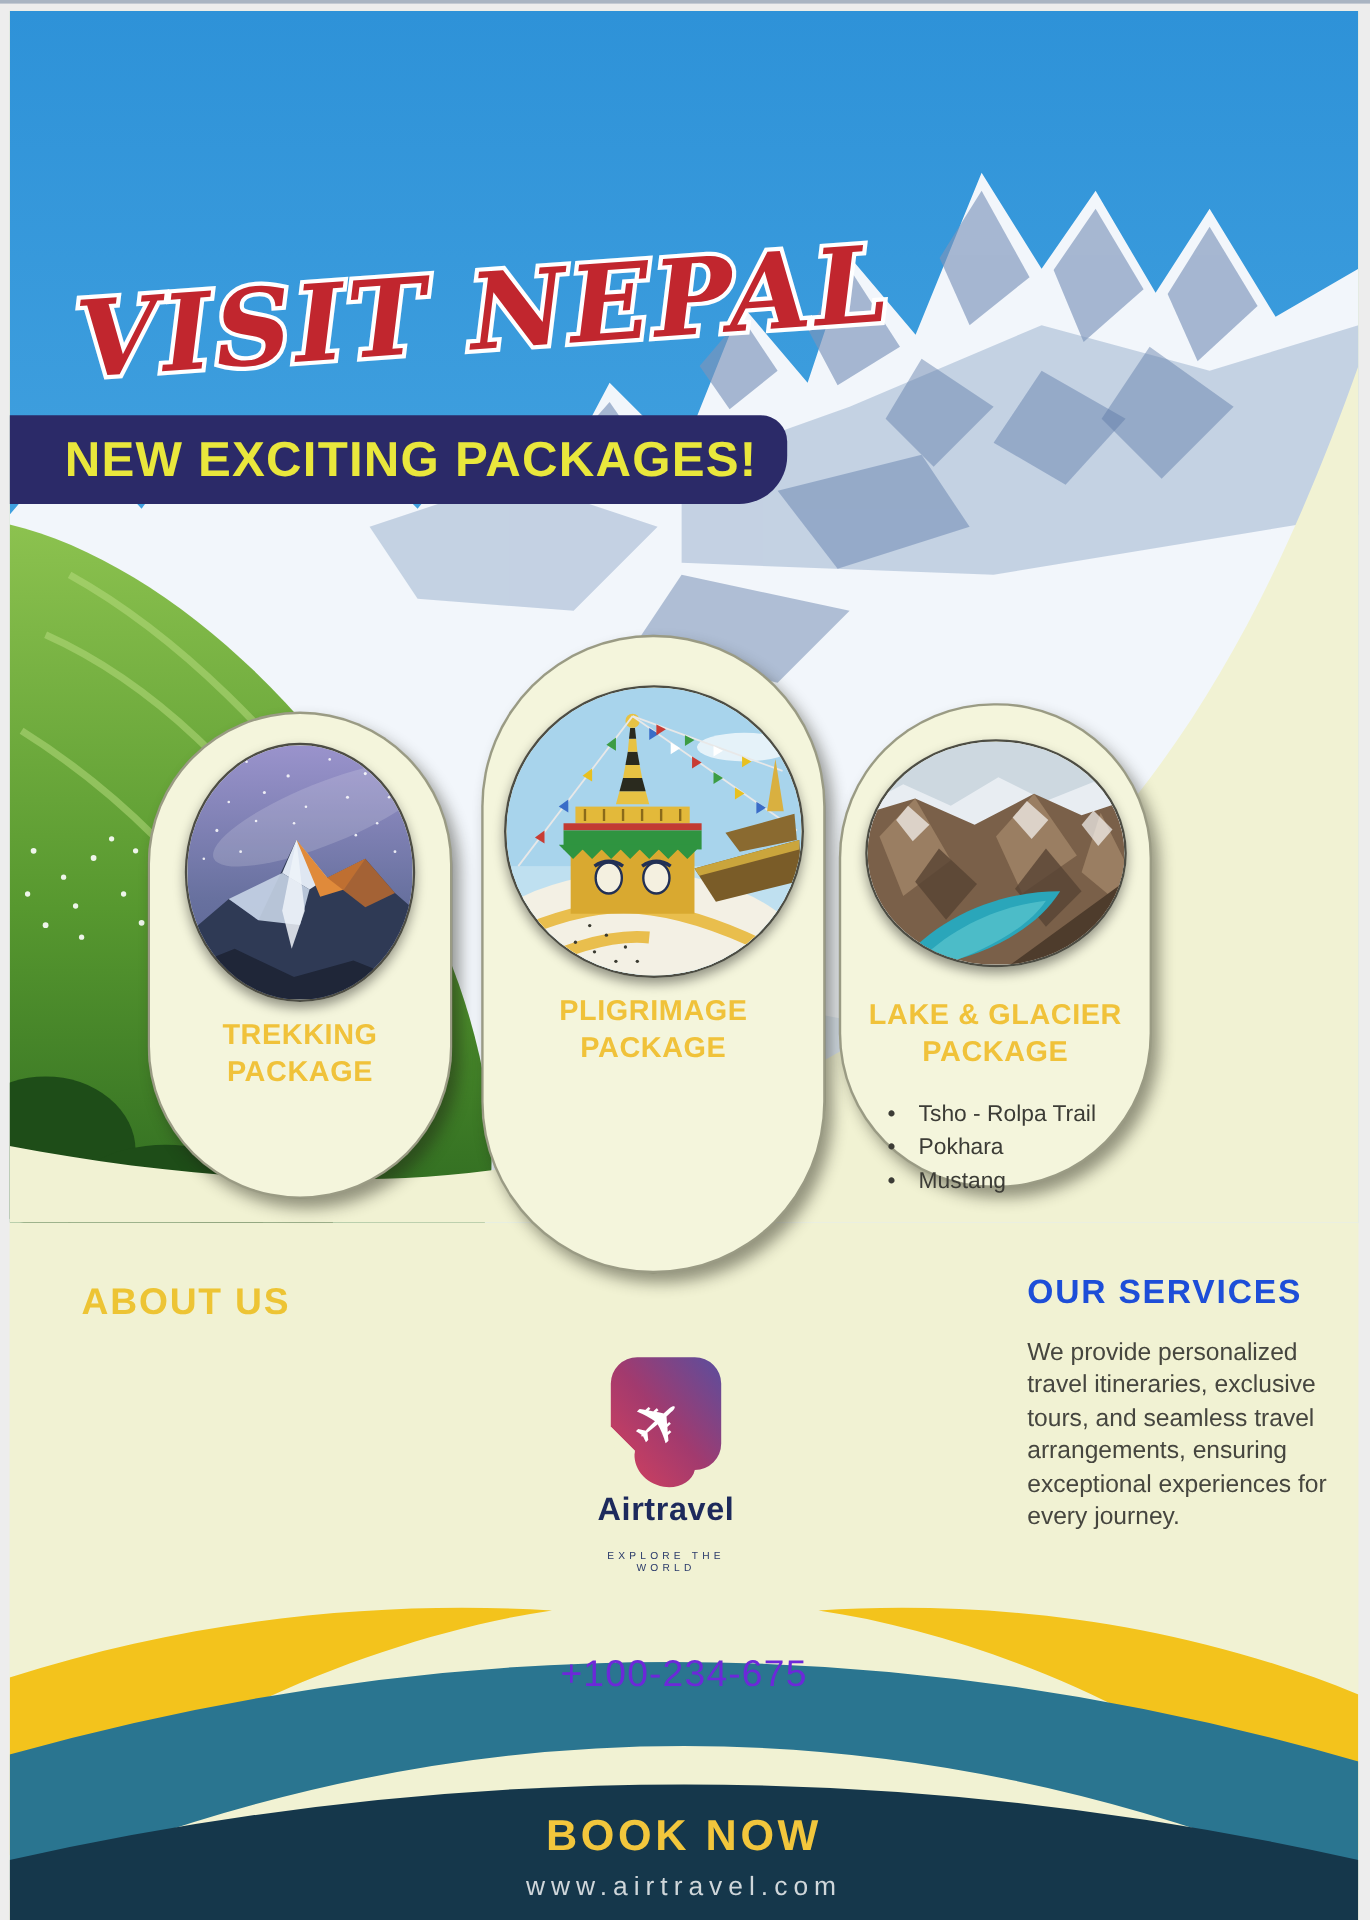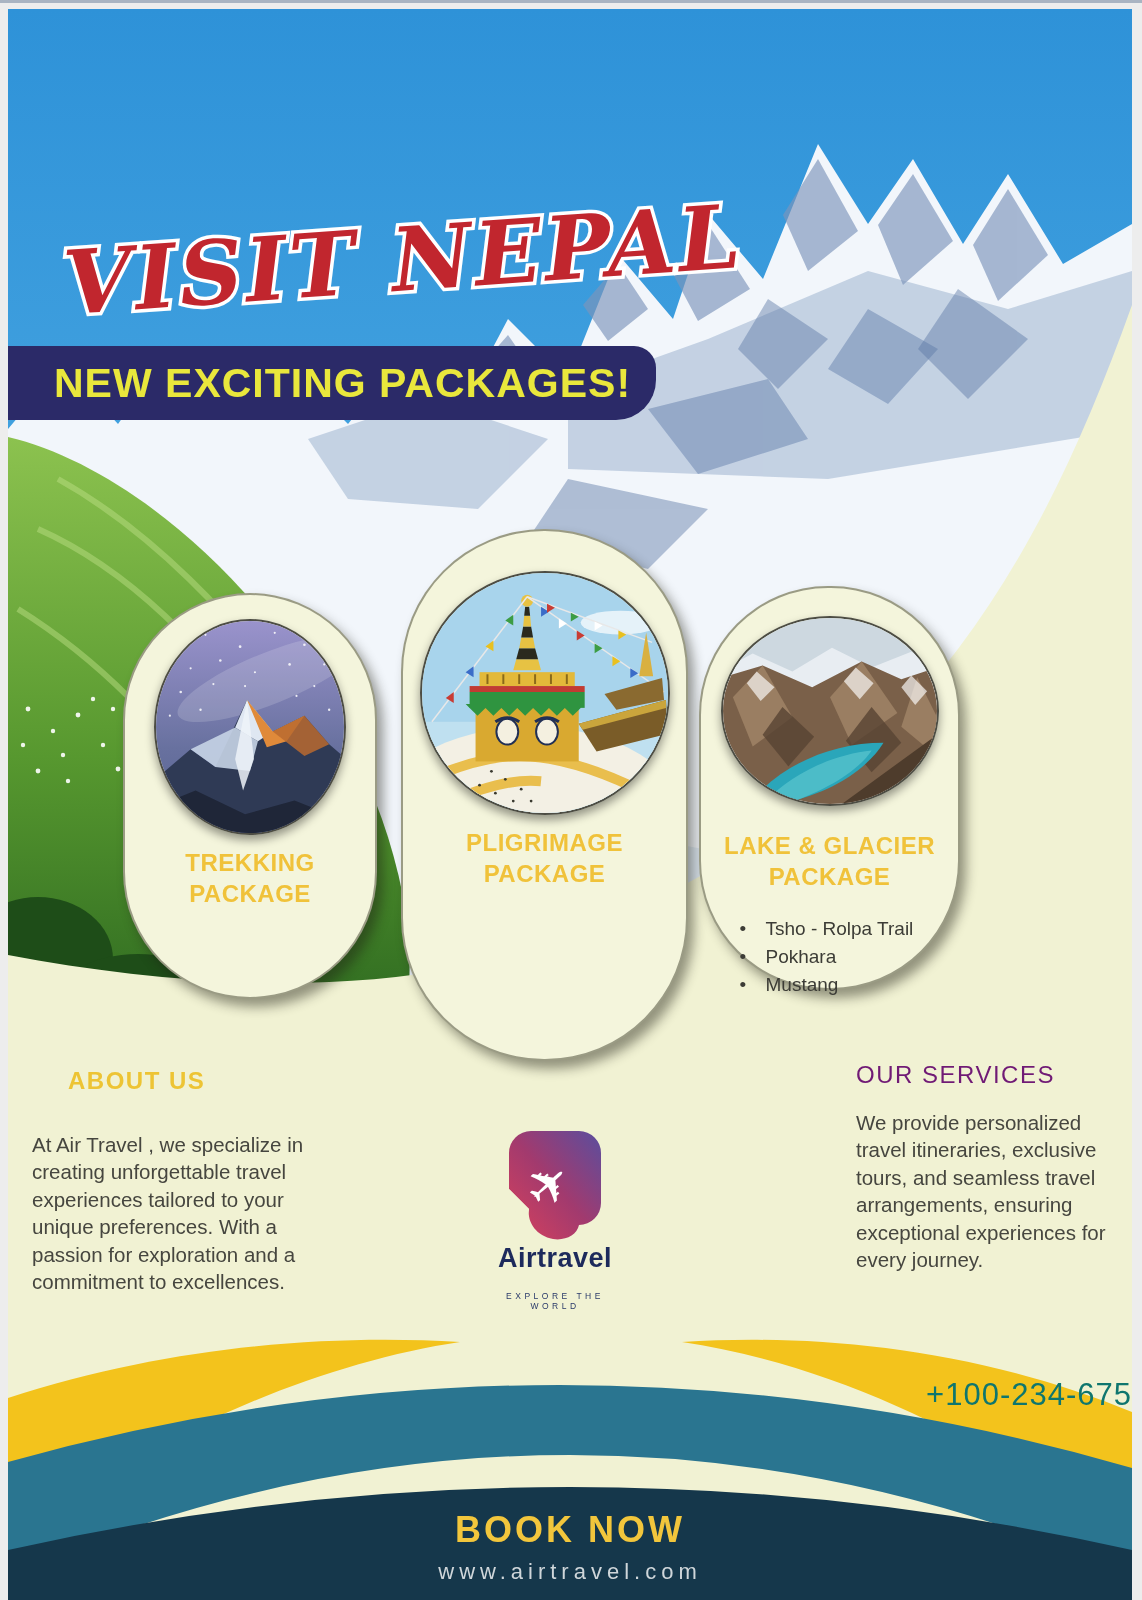--- a/index.html
+++ b/index.html
@@ -28,33 +28,33 @@
   .oval svg{display:block;width:100%;height:100%;}
   .card h3{margin:12px 0 0 0;text-align:center;color:#f0c23a;font-size:24px;line-height:1.3;font-weight:700;letter-spacing:.5px;}
   .card ul{list-style:none;margin:10px 0 0 0;padding:0;color:#3c3c36;font-size:19px;line-height:1.3;}
   .card li{position:relative;padding-left:34px;margin-top:3px;}
   .card li::before{content:"•";position:absolute;left:8px;top:0;color:#3c3c36;}
   .c1 ul{width:180px;}
   .c2 ul{width:236px;}
   .c3 ul{width:196px;}
 
   .about{position:absolute;left:24px;top:1058px;width:296px;}
-  .about h2{margin:0;color:#edc434;font-size:24px;font-weight:700;letter-spacing:1.5px;padding-left:36px;}
+  .about h2{margin:0;color:#edc434;font-size:31px;font-weight:700;letter-spacing:1.5px;padding-left:36px;}
   .about p{margin:36px 0 0 0;color:#46463f;font-size:20.5px;line-height:1.34;}
   .services{position:absolute;left:848px;top:1052px;width:254px;}
-  .services h2{margin:0;color:#701a75;font-size:24px;font-weight:400;letter-spacing:1.5px;white-space:nowrap;}
+  .services h2{margin:0;color:#1d4ed8;font-size:28px;font-weight:700;letter-spacing:1.5px;white-space:nowrap;}
   .services p{margin:20px 0 0 0;color:#46463f;font-size:20.5px;line-height:1.34;}
 
   .brand{position:absolute;left:472px;top:1120px;width:150px;text-align:center;}
   .brand .mark{width:96px;height:112px;margin:0 auto;display:block;}
   .brand .name{color:#1d2a5c;font-size:27px;font-weight:bold;letter-spacing:.5px;margin-top:2px;}
   .brand .tag{color:#2a3a6a;font-size:8.5px;letter-spacing:3.5px;font-weight:normal;margin-top:17px;}
 
   .footer-svg{position:absolute;left:0;bottom:0;width:1124px;height:320px;display:block;}
-  .phone{position:absolute;left:0;top:1368px;width:100%;text-align:right;color:#0f766e;font-size:31px;letter-spacing:1px;}
+  .phone{position:absolute;left:0;top:1368px;width:100%;text-align:center;color:#6d28d9;font-size:31px;letter-spacing:1px;}
   .cta{position:absolute;left:0;top:1500px;width:100%;text-align:center;color:#f2c63c;font-size:36px;font-weight:bold;letter-spacing:3px;}
   .site{position:absolute;left:0;top:1550px;width:100%;text-align:center;color:#cfd6da;font-size:22px;letter-spacing:5px;}
 </style>
 </head>
 <body>
 
 <div class="page">
 <div class="flyer">
 
   <svg class="hero" viewBox="0 0 1124 1010" preserveAspectRatio="none">
@@ -301,21 +301,20 @@
     </h3>
     <ul>
       <li>Tsho - Rolpa Trail</li>
       <li>Pokhara</li>
       <li>Mustang</li>
     </ul>
   </div>
 
   <section class="about">
     <h2>ABOUT US</h2>
-    <p>At  Air Travel , we specialize in creating unforgettable travel experiences tailored to your unique preferences. With a passion for exploration and a commitment to excellences.</p>
   </section>
 
   <section class="services">
     <h2>OUR SERVICES</h2>
     <p>We provide personalized travel itineraries, exclusive tours, and seamless travel arrangements, ensuring exceptional experiences for every journey.</p>
   </section>
 
   <div class="brand">
     <svg class="mark" viewBox="0 0 96 112">
       <defs>

